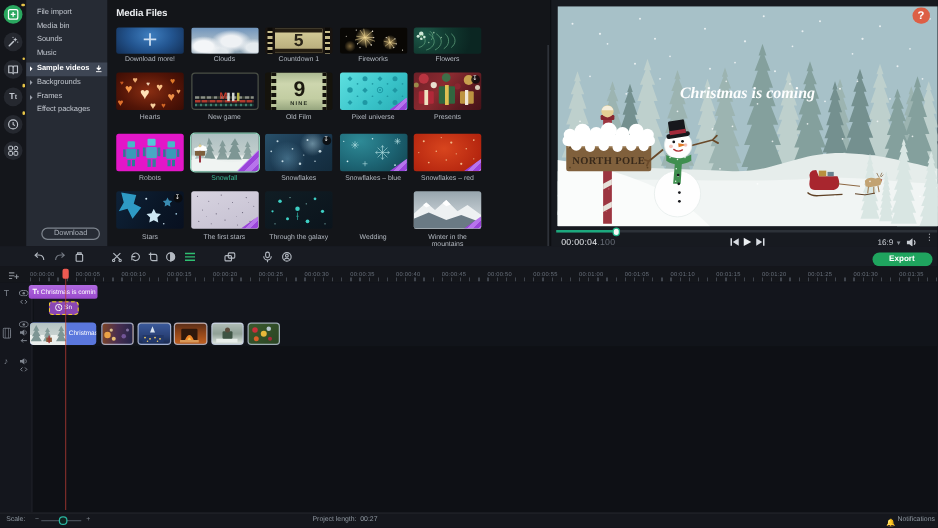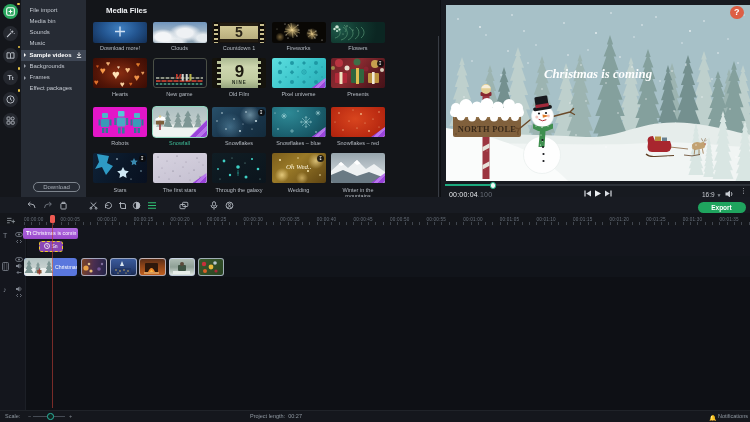--- a/index.html
+++ b/index.html
@@ -12,21 +12,21 @@
 .sicon.active{background:#2aa75f;}
 .ydot{position:absolute;width:2.5px;height:2.5px;border-radius:50%;background:#e8c547;}
 
 #menu{left:21px;top:0;width:65px;height:197px;background:#262b34;}
 .mitem{position:absolute;left:0;width:65px;height:11px;color:#c3c8d0;font-size:6px;line-height:11px;padding-left:8.5px;white-space:nowrap;}
 .mitem .tri{position:absolute;left:2.5px;top:3.4px;width:0;height:0;border-left:2.8px solid #9aa0aa;border-top:2.1px solid transparent;border-bottom:2.1px solid transparent;}
 .mitem.sel{background:#3e4654;color:#fff;font-weight:bold;}
 #dlbtn{left:12px;top:181.5px;width:47px;height:10.5px;border:1px solid #7e858e;border-radius:5.5px;color:#a9afb8;font-size:6px;text-align:center;line-height:9.5px;}
 
 #grid{left:86px;top:0;width:354px;height:197px;background:#131519;}
-#grid h1{position:absolute;left:7px;top:6px;font-size:7.8px;color:#eceef1;font-weight:bold;letter-spacing:-0.1px;margin-left:13px;}
+#grid h1{position:absolute;left:7px;top:6px;font-size:7.8px;color:#eceef1;font-weight:bold;letter-spacing:-0.1px;}
 .thumb{position:absolute;width:54px;border-radius:2px;overflow:hidden;}
 .tlabel{position:absolute;width:70px;font-size:5.5px;color:#b6bcc4;text-align:center;line-height:6px;}
 .tlabel.sel{color:#3fbf9a;}
 .badge{position:absolute;top:1.5px;right:1.5px;width:7px;height:7px;border-radius:50%;background:rgba(10,10,12,.85);color:#fff;font-size:5px;text-align:center;line-height:7px;}
 .ribbon{position:absolute;right:0;bottom:0;width:14px;height:10px;background:repeating-linear-gradient(135deg,#9a44da 0 3px,#b774ec 3px 6px);clip-path:polygon(100% 0,0 100%,100% 100%);}
 
 #preview{left:440px;top:0;width:310px;height:197px;background:#171a20;border-left:1px solid #0c0e12;}
 #seek{left:445px;top:184px;width:305px;height:1.8px;background:#2c3138;}
 #seekfill{left:445px;top:184px;width:47px;height:1.8px;background:#1ca97e;}
 #seekknob{left:489.5px;top:182.2px;width:6.5px;height:6.5px;border-radius:50%;background:#f4f8f6;border:1.7px solid #1fb789;}
@@ -420,37 +420,20 @@
             <circle cx="6" cy="16" r=".9"></circle>
           </g>
           <g fill="#9fe8e0" opacity=".8">
             <circle cx="20" cy="5" r=".5"></circle>
             <circle cx="33" cy="10" r=".5"></circle>
             <circle cx="8" cy="26" r=".5"></circle>
             <circle cx="48" cy="26" r=".5"></circle>
           </g>
           <path d="M26 17v6M25 20h2" stroke="#2ea89e" stroke-width=".6"></path>
         </svg>
-    </div>
-    <div class="thumb" style="left:185.5px;top:153px;height:30px;background:
-      radial-gradient(circle 7px at 10px 22px,rgba(250,225,150,.75) 0%,rgba(250,225,150,0) 100%),
-      radial-gradient(circle 8px at 44px 8px,rgba(250,225,150,.7) 0%,rgba(250,225,150,0) 100%),
-      radial-gradient(circle 6px at 30px 25px,rgba(240,210,130,.6) 0%,rgba(240,210,130,0) 100%),
-      linear-gradient(140deg,#7a5c1a 0%,#9a7a28 40%,#5e4412 100%)">
-      <svg width="54" height="30">
-          <g fill="#f8e8b0">
-            <circle cx="8" cy="7" r="1"></circle>
-            <circle cx="20" cy="12" r=".8"></circle>
-            <circle cx="36" cy="18" r="1"></circle>
-            <circle cx="48" cy="22" r=".8"></circle>
-            <circle cx="26" cy="5" r=".7"></circle>
-          </g>
-          <text x="14" y="16" font-size="7" font-style="italic" fill="#fdf6dc" font-family="'Liberation Serif',serif">On Wed..</text>
-        </svg>
-      <div class="badge">↧</div>
     </div>
     <div class="thumb" style="left:245px;top:153px;height:30px;background:linear-gradient(180deg,#97a5ad 0%,#b8c2c8 45%,#d8dee0 100%)">
       <svg width="54" height="30">
           <path d="M0 18L10 9l7 6 9-8 9 9 8-5 11 8v11H0z" fill="#eef1f2"></path>
           <path d="M10 9l3 2.5L10 13l-2.5-2z" fill="#fff"></path>
           <path d="M26 7l3.5 3.5L26 12l-3-2.5z" fill="#fff"></path>
           <path d="M0 22l12-5 14 6 12-4 16 6v5H0z" fill="#6a7a84"></path>
         </svg>
       <div class="ribbon"></div>
     </div>

